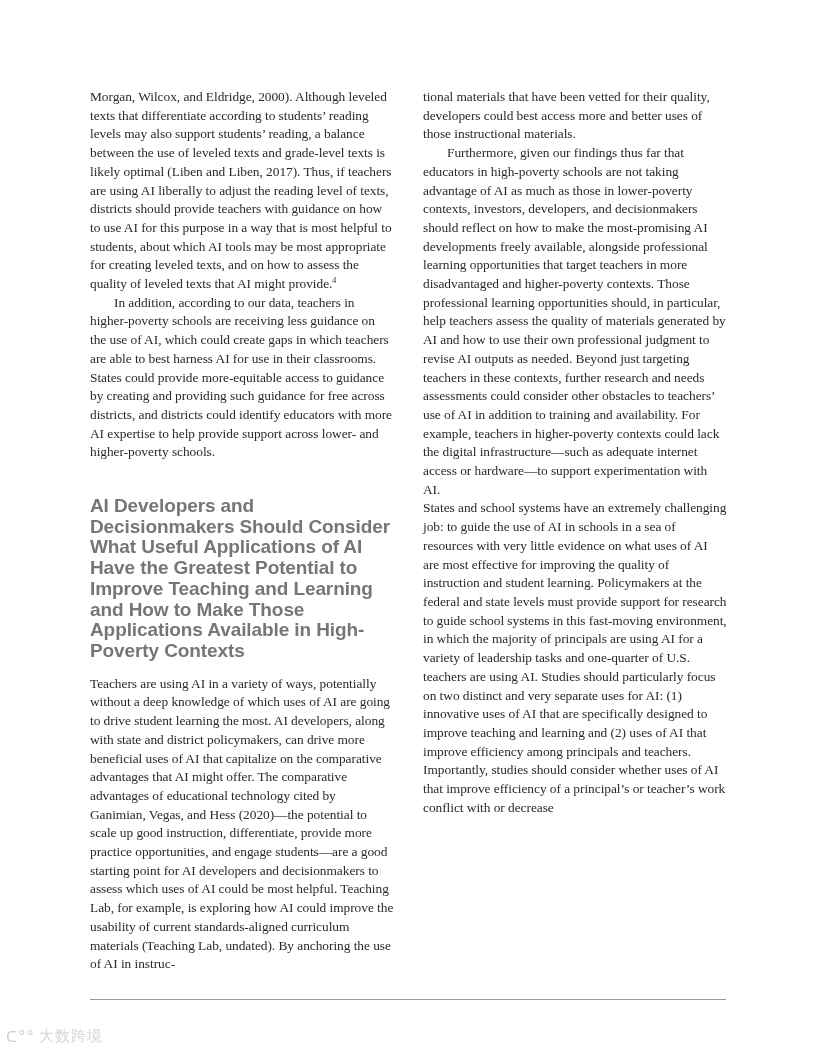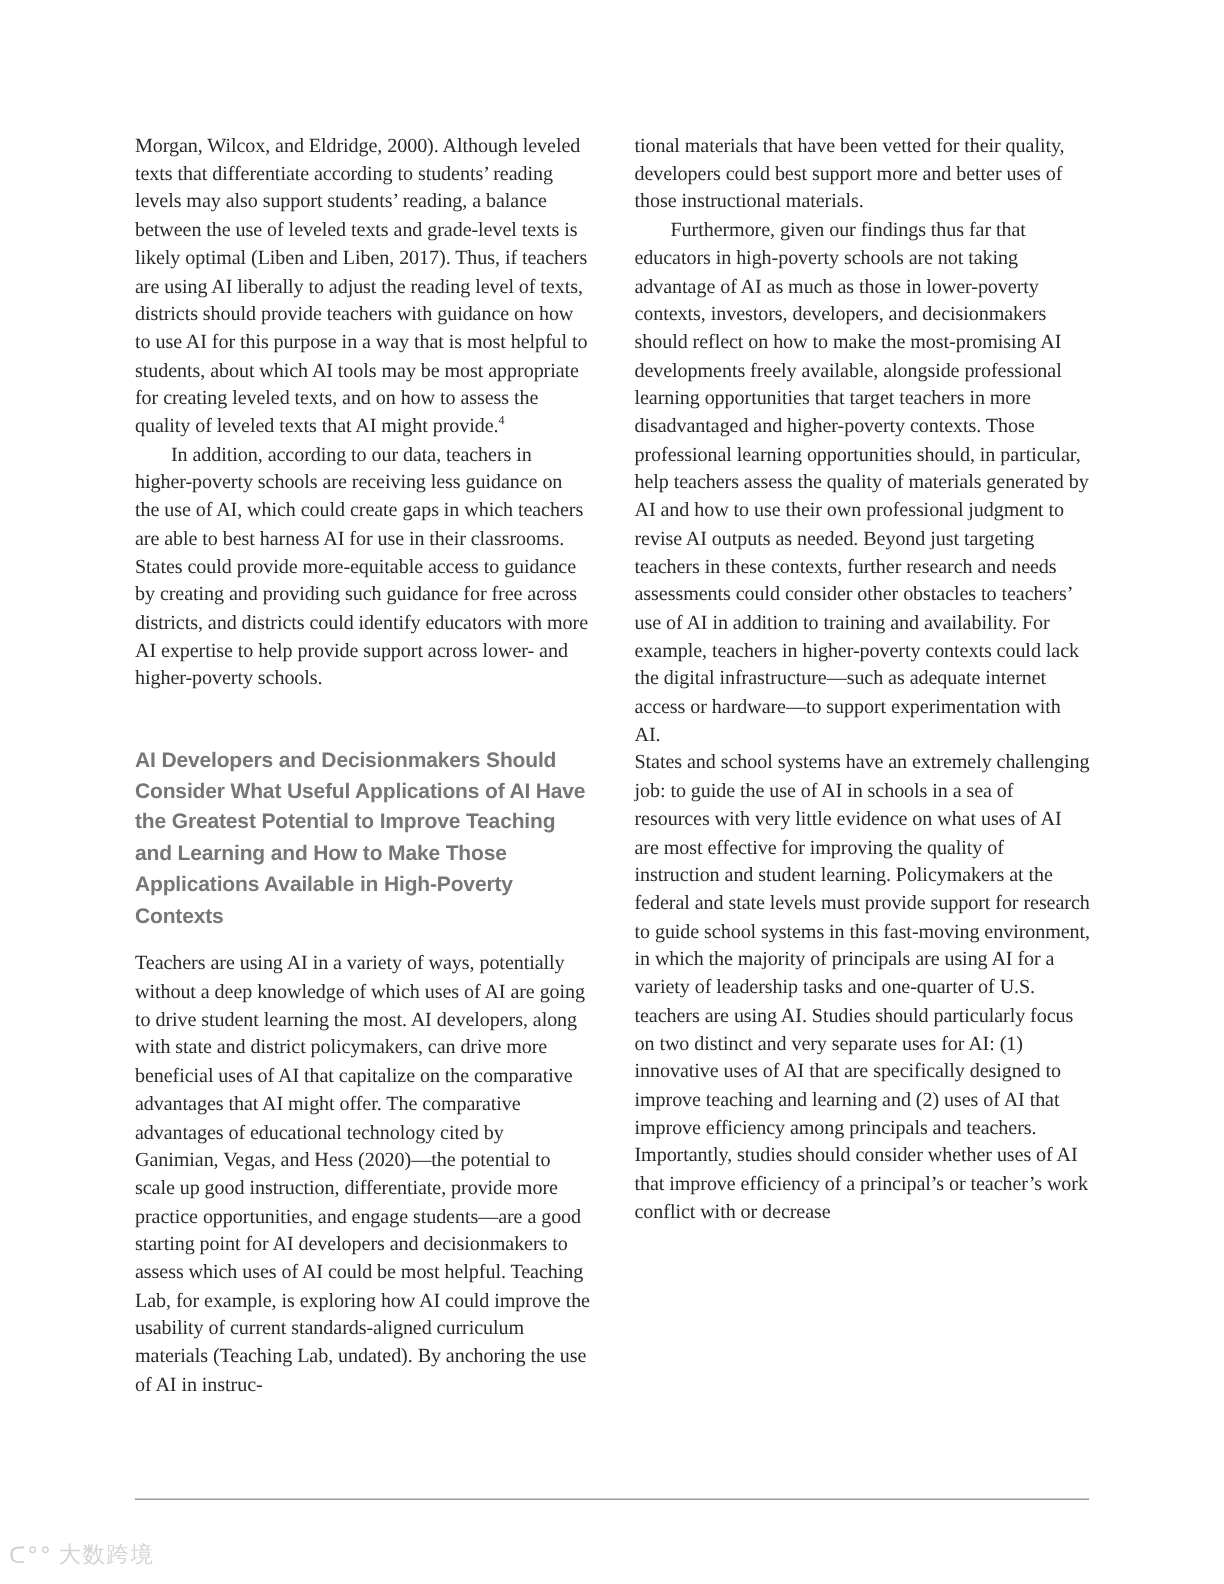--- a/index.html
+++ b/index.html
@@ -15,21 +15,21 @@
     color: #2a2a2a;
     margin: 0;
     text-align: left;
     hyphens: manual;
     letter-spacing: -0.05px;
   }
   .para.indent { text-indent: 24px; }
   .heading {
     font-family: "Liberation Sans", "DejaVu Sans", sans-serif;
     font-weight: bold;
-    font-size: 14px;
+    font-size: 19px;
     line-height: 20.7px;
     color: #767676;
     margin: 0;
     letter-spacing: -0.1px;
   }
   .sup { font-size: 8px; vertical-align: super; line-height: 0; }
   .rule {
     position: absolute; left: 90px; top: 999px; width: 636px; height: 0;
     border-top: 1.3px solid #9a9a9a;
   }
@@ -52,21 +52,21 @@
 <div class="page">
 
   <div class="col col-left">
     <p class="para"><span>Morgan, Wilcox, and Eldridge, 2000). Although leveled texts that differentiate according to students’ reading levels may also support students’ reading, a balance between the use of leveled texts and grade-level texts is likely optimal (Liben and Liben, 2017). Thus, if teachers are using AI liberally to adjust the reading level of texts, districts should provide teachers with guidance on how to use AI for this purpose in a way that is most helpful to students, about which AI tools may be most appropriate for creating leveled texts, and on how to assess the quality of leveled texts that AI might provide.</span><span class="sup">4</span></p>
     <p class="para indent">In addition, according to our data, teachers in higher-poverty schools are receiving less guidance on the use of AI, which could create gaps in which teachers are able to best harness AI for use in their classrooms. States could provide more-equitable access to guidance by creating and providing such guidance for free across districts, and districts could identify educators with more AI expertise to help provide support across lower- and higher-poverty schools.</p>
     <h2 class="heading" style="margin-top: 34px; margin-bottom: 13px;">AI Developers and Decisionmakers Should Consider What Useful Applications of AI Have the Greatest Potential to Improve Teaching and Learning and How to Make Those Applications Available in High-Poverty Contexts</h2>
     <p class="para">Teachers are using AI in a variety of ways, potentially without a deep knowledge of which uses of AI are going to drive student learning the most. AI developers, along with state and district policymakers, can drive more beneficial uses of AI that capitalize on the comparative advantages that AI might offer. The comparative advantages of educational technology cited by Ganimian, Vegas, and Hess (2020)—the potential to scale up good instruction, differentiate, provide more practice opportunities, and engage students—are a good starting point for AI developers and decisionmakers to assess which uses of AI could be most helpful. Teaching Lab, for example, is exploring how AI could improve the usability of current standards-aligned curriculum materials (Teaching Lab, undated). By anchoring the use of AI in instruc-</p>
   </div>
 
   <div class="col col-right">
-    <p class="para">tional materials that have been vetted for their quality, developers could best support more and better uses of those instructional materials.</p>
+    <p class="para">tional materials that have been vetted for their quality, developers could best access more and better uses of those instructional materials.</p>
     <p class="para indent">Furthermore, given our findings thus far that educators in high-poverty schools are not taking advantage of AI as much as those in lower-poverty contexts, investors, developers, and decisionmakers should reflect on how to make the most-promising AI developments freely available, alongside professional learning opportunities that target teachers in more disadvantaged and higher-poverty contexts. Those professional learning opportunities should, in particular, help teachers assess the quality of materials generated by AI and how to use their own professional judgment to revise AI outputs as needed. Beyond just targeting teachers in these contexts, further research and needs assessments could consider other obstacles to teachers’ use of AI in addition to training and availability. For example, teachers in higher-poverty contexts could lack the digital infrastructure—such as adequate internet access or hardware—to support experimentation with AI.</p>
     <p class="para">States and school systems have an extremely challenging job: to guide the use of AI in schools in a sea of resources with very little evidence on what uses of AI are most effective for improving the quality of instruction and student learning. Policymakers at the federal and state levels must provide support for research to guide school systems in this fast-moving environment, in which the majority of principals are using AI for a variety of leadership tasks and one-quarter of U.S. teachers are using AI. Studies should particularly focus on two distinct and very separate uses for AI: (1) innovative uses of AI that are specifically designed to improve teaching and learning and (2) uses of AI that improve efficiency among principals and teachers. Importantly, studies should consider whether uses of AI that improve efficiency of a principal’s or teacher’s work conflict with or decrease</p>
   </div>
 
   <div class="rule"></div>
 
   <div class="watermark">
     <span class="wm-logo">ᑕ°°</span>
     <span>大数跨境</span>
   </div>

